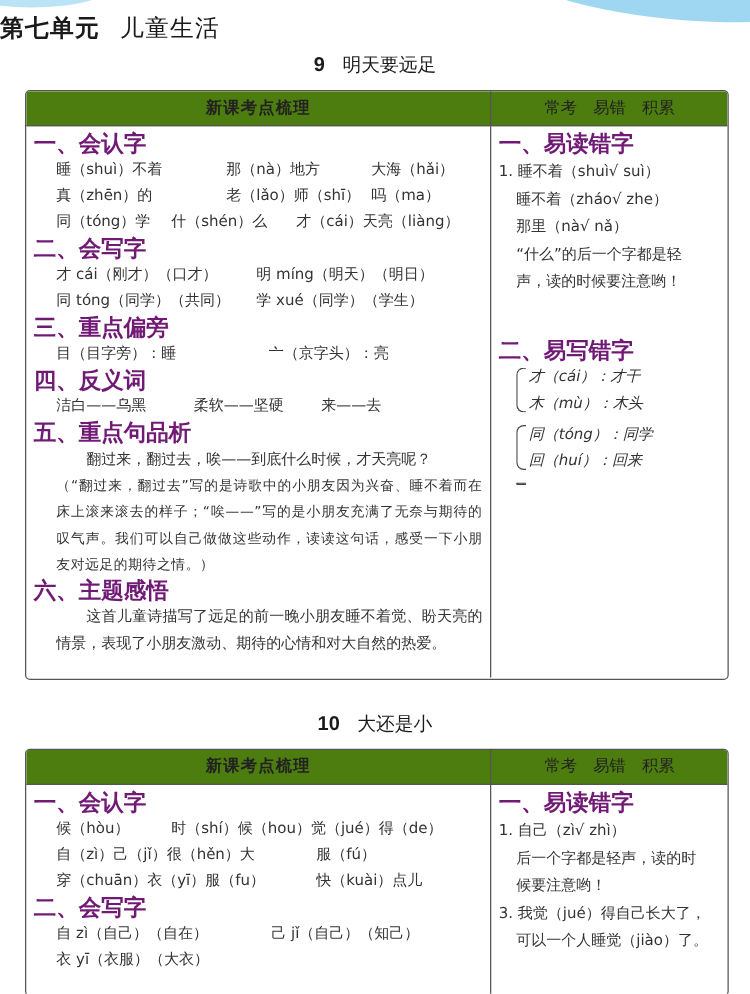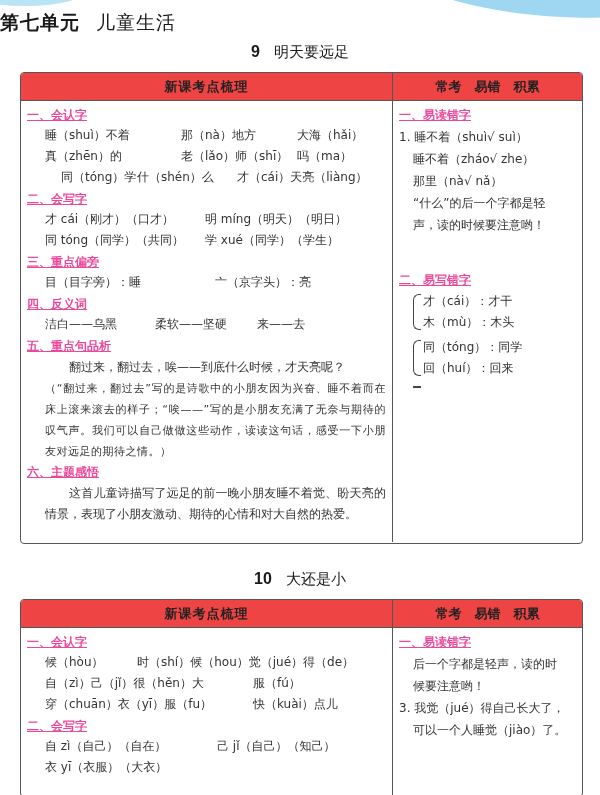--- a/index.html
+++ b/index.html
@@ -5,37 +5,37 @@
   * { box-sizing: border-box; margin: 0; padding: 0; }
   html, body { width: 600px; height: 795px; overflow: hidden; background: #ffffff; }
   body { position: relative; font-family: "DejaVu Sans", "Liberation Sans", sans-serif; color: #333; }
   .deco-left { position: absolute; left: -40px; top: -30px; width: 130px; height: 36px; border-radius: 50%; background: #a9dcf3; opacity: .8; }
   .deco-right { position: absolute; right: -60px; top: -40px; width: 250px; height: 55px; border-radius: 50%; background: #9fd7f2; transform: rotate(6deg); }
   .unit-title { position: absolute; top: 10px; left: 0; width: 600px; text-align: left; font-size: 19px; font-weight: bold; color: #1a1a1a; letter-spacing: 1px; }
   .unit-title .sub { font-weight: normal; margin-left: 16px; }
   .lesson-title { position: absolute; left: 0; width: 600px; text-align: center; font-size: 15px; color: #1a1a1a; }
   .lesson-title .num { font-weight: bold; margin-right: 14px; font-family: "Liberation Sans", sans-serif; font-size: 16px; }
   .tbl { position: absolute; left: 20px; width: 563px; border: 1.5px solid #555; border-radius: 4px; overflow: hidden; background: #fff; }
-  .tbl-head { display: flex; height: 28px; background: #ef4444; border-bottom: 1.5px solid #555; }
+  .tbl-head { display: flex; height: 28px; background: #4d7c0f; border-bottom: 1.5px solid #555; }
   .tbl-head .h-left { width: 372px; border-right: 1px solid #555; text-align: center; line-height: 28px; font-size: 13px; font-weight: bold; color: #222; letter-spacing: 1px; }
-  .tbl-head .h-right { flex: 1; text-align: center; line-height: 28px; font-size: 13px; font-weight: bold; color: #222; word-spacing: 6px; }
+  .tbl-head .h-right { flex: 1; text-align: center; line-height: 28px; font-size: 13px; font-weight: normal; color: #222; word-spacing: 6px; }
   .tbl-body { display: flex; }
   .col-left { width: 372px; border-right: 1px solid #555; padding: 4px 0 6px 6px; }
   .col-right { flex: 1; padding: 4px 0 6px 6px; }
-  .sec { font-size: 12px; color: #ec4899; font-weight: bold; height: 21px; line-height: 21px; text-decoration: underline; }
+  .sec { font-size: 18px; color: #701a75; font-weight: bold; height: 21px; line-height: 21px; }
   .row { font-size: 12px; height: 21px; line-height: 19px; color: #333; position: relative; white-space: nowrap; }
   .row .c { position: absolute; top: 0; }
   .para { font-size: 12px; line-height: 21px; color: #333; padding-left: 18px; padding-right: 6px; text-align: justify; }
   .para.small { font-size: 11px; letter-spacing: .5px; }
   .para .first { padding-left: 24px; }
   .r-item { font-size: 12px; line-height: 22px; color: #333; white-space: nowrap; }
   .r-item.cont { padding-left: 14px; }
   .brace-grp { display: flex; align-items: stretch; margin-left: 14px; margin-bottom: 4px; }
   .brace { width: 8px; border: 1px solid #444; border-right: none; border-radius: 6px 0 0 6px; margin: 3px 2px 3px 0; }
-  .brace-lines .r-item { line-height: 21px; }
+  .brace-lines .r-item { line-height: 21px; font-style: italic; }
 </style>
 </head>
 <body>
 
 <div class="deco-left"></div>
 <div class="deco-right"></div>
 
 <div class="unit-title">
   <span>第七单元</span><span class="sub">儿童生活</span>
 </div>
@@ -56,21 +56,21 @@
         <span class="c" style="left:18px">睡（shuì）不着</span>
         <span class="c" style="left:154px">那（nà）地方</span>
         <span class="c" style="left:270px">大海（hǎi）</span>
       </div>
       <div class="row">
         <span class="c" style="left:18px">真（zhēn）的</span>
         <span class="c" style="left:154px">老（lǎo）师（shī）</span>
         <span class="c" style="left:270px">吗（ma）</span>
       </div>
       <div class="row">
-        <span class="c" style="left:34px">同（tóng）学</span>
+        <span class="c" style="left:18px">同（tóng）学</span>
         <span class="c" style="left:110px">什（shén）么</span>
         <span class="c" style="left:210px">才（cái）天亮（liàng）</span>
       </div>
 
       <div class="sec">二、会写字</div>
       <div class="row">
         <span class="c" style="left:18px">才 cái（刚才）（口才）</span>
         <span class="c" style="left:178px">明 míng（明天）（明日）</span>
       </div>
       <div class="row">
@@ -159,19 +159,20 @@
         <span class="c" style="left:18px">自 zì（自己）（自在）</span>
         <span class="c" style="left:190px">己 jǐ（自己）（知己）</span>
       </div>
       <div class="row">
         <span class="c" style="left:18px">衣 yī（衣服）（大衣）</span>
       </div>
     </div>
 
     <div class="col-right">
       <div class="sec">一、易读错字</div>
+      <div class="r-item">1. 自己（zì√ zhì）</div>
       <div class="r-item cont">后一个字都是轻声，读的时</div>
       <div class="r-item cont">候要注意哟！</div>
       <div class="r-item">3. 我觉（jué）得自己长大了，</div>
       <div class="r-item cont">可以一个人睡觉（jiào）了。</div>
     </div>
   </div>
 </div>
 
 </body></html>

